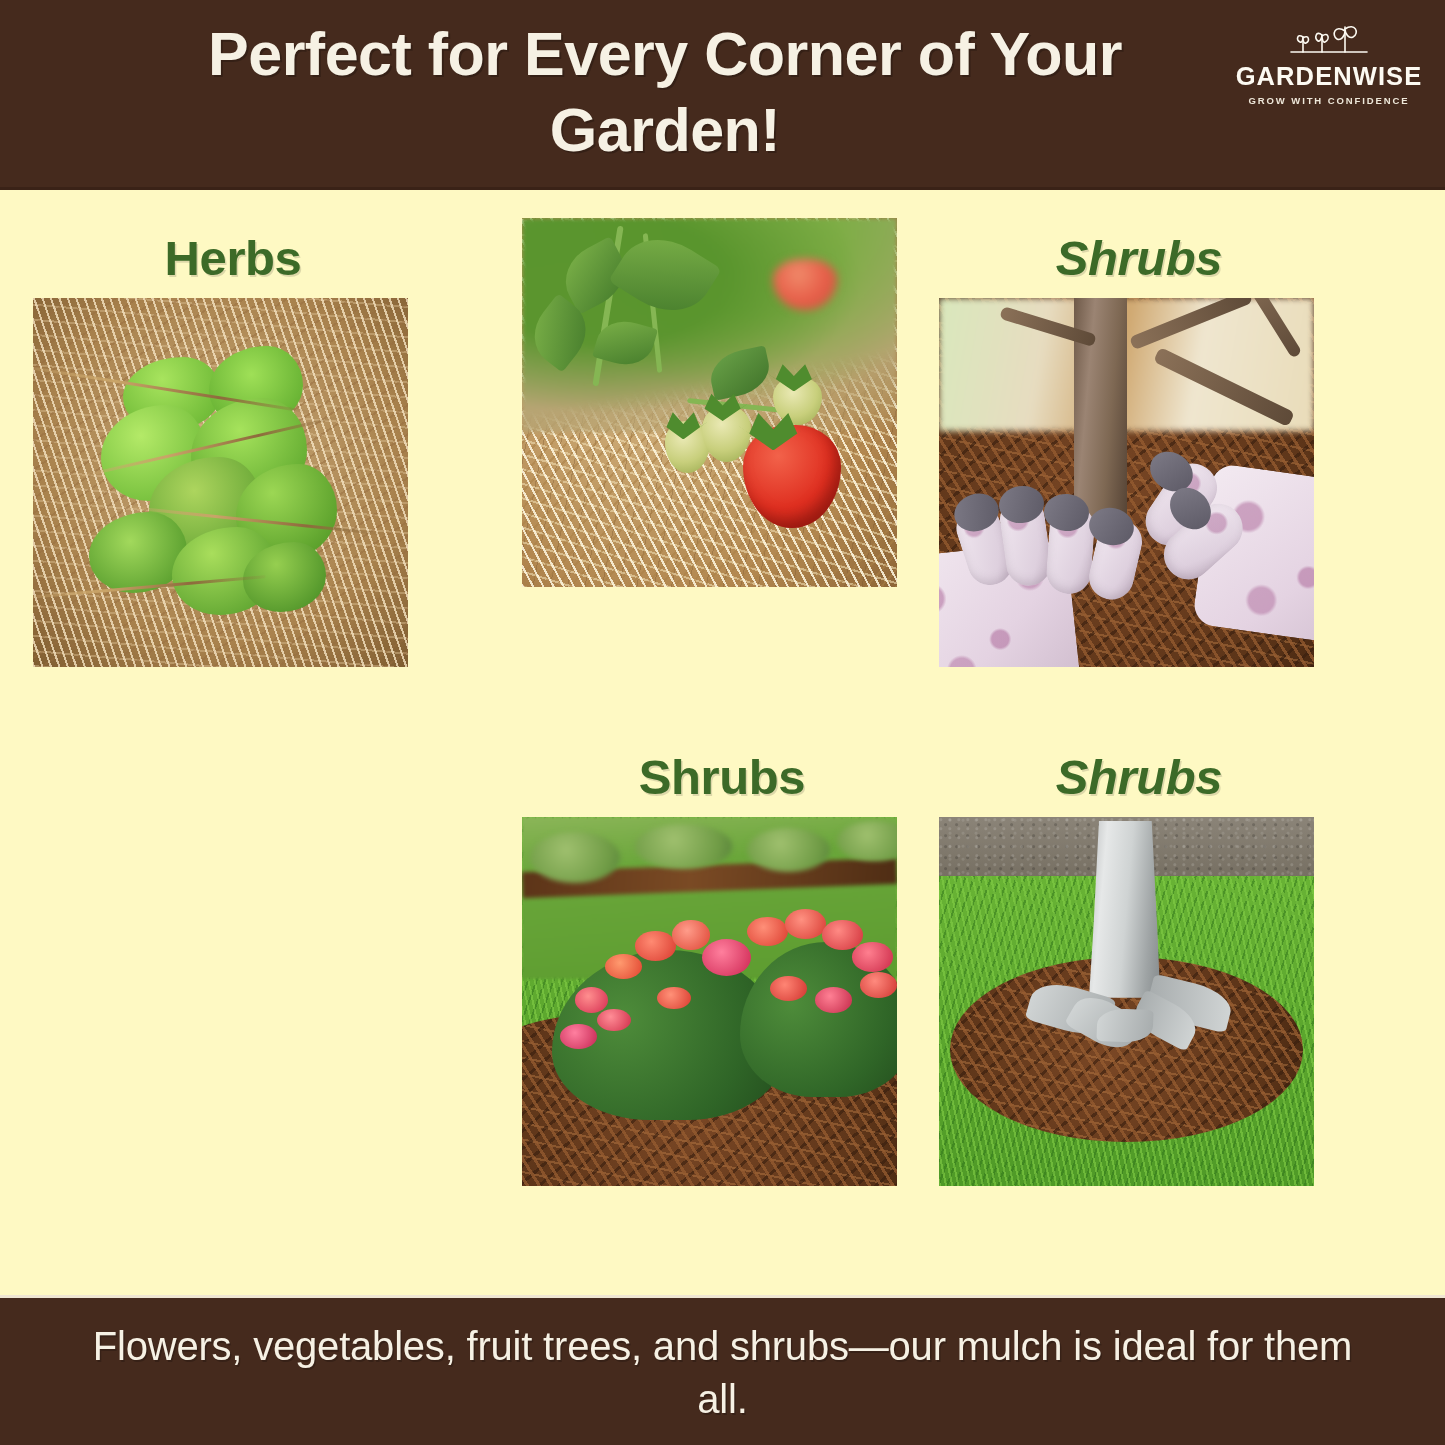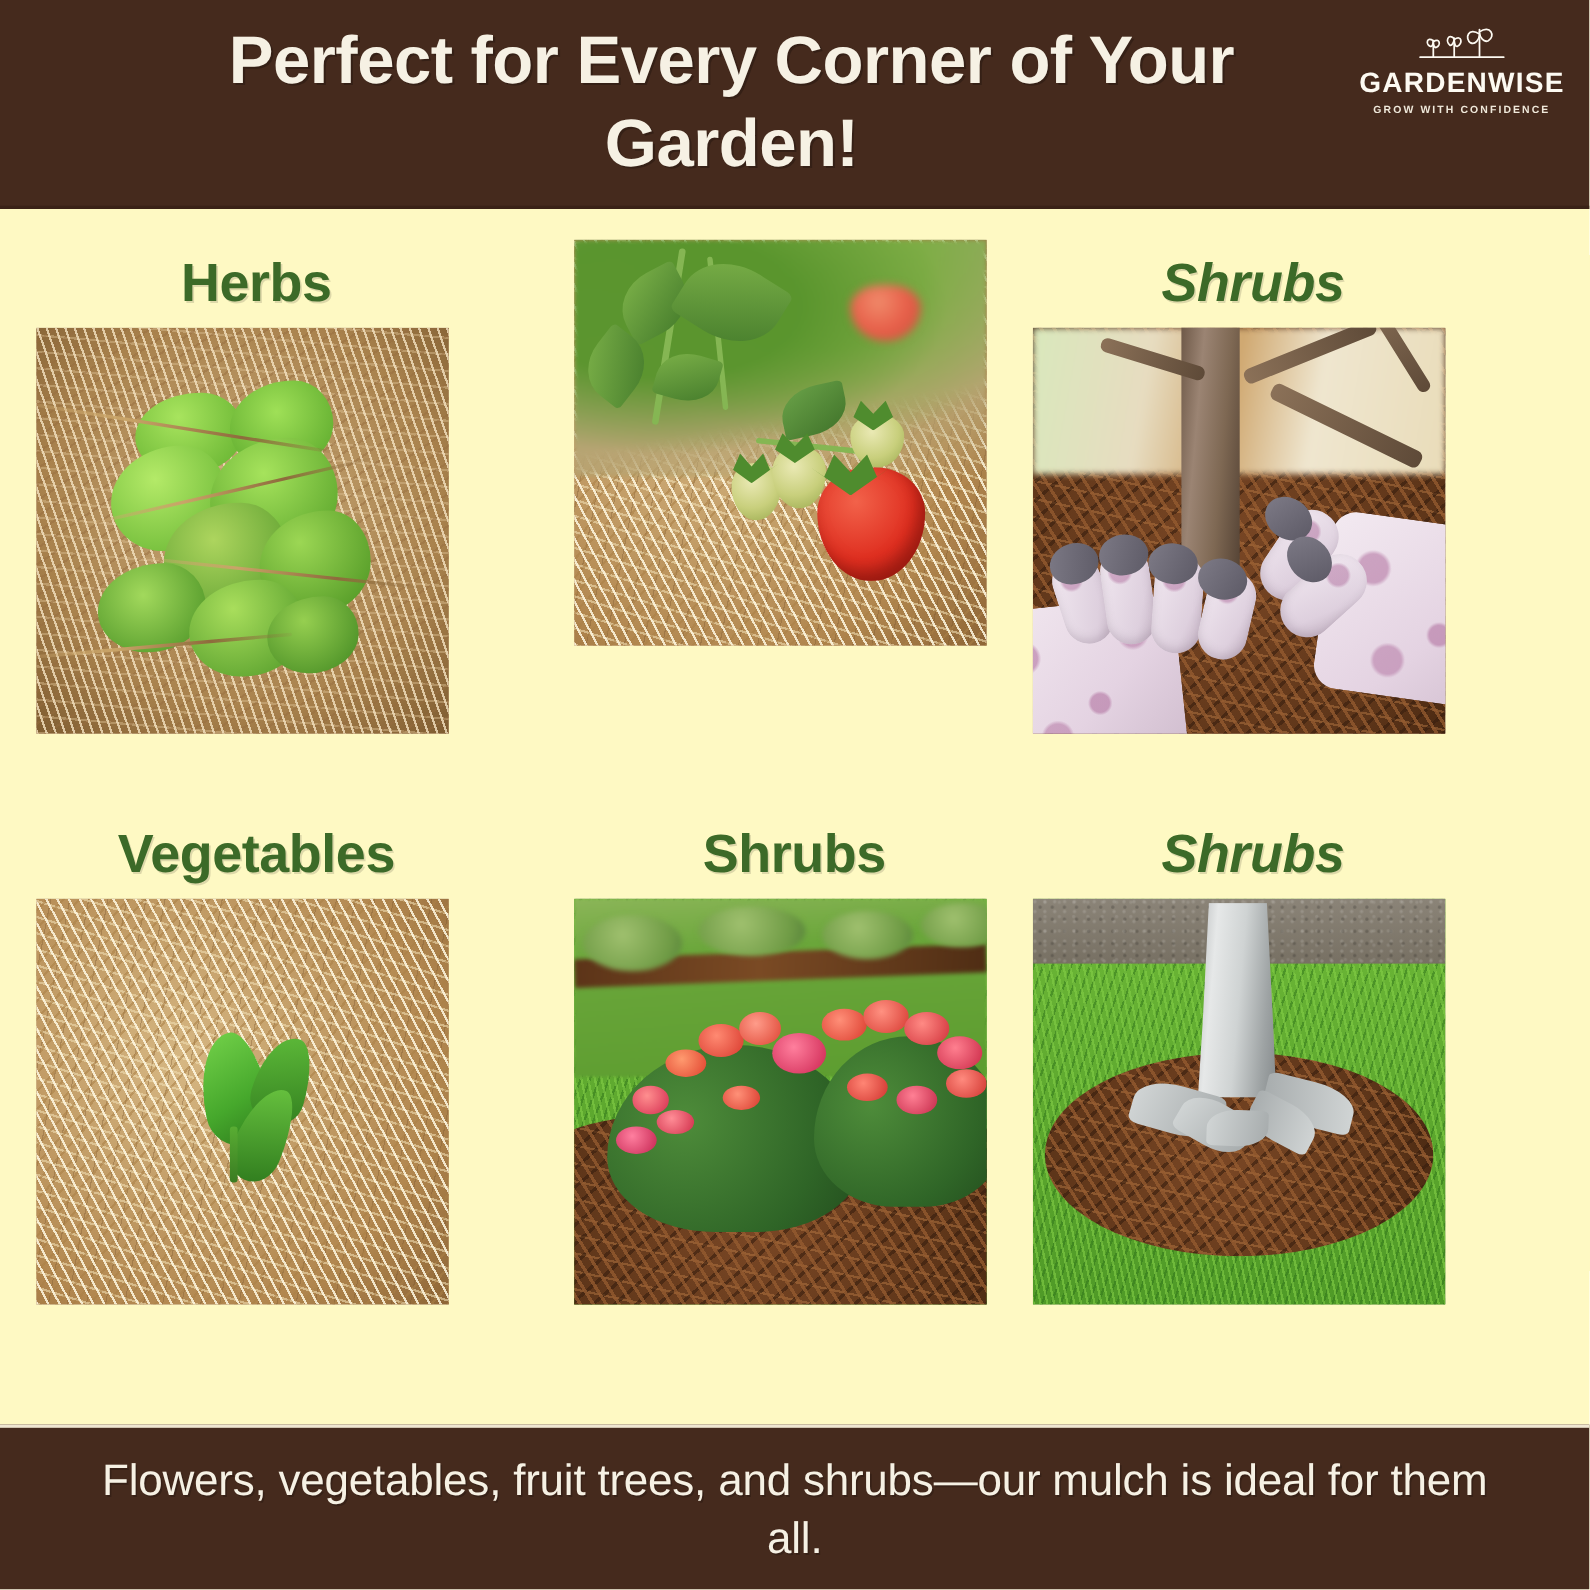--- a/index.html
+++ b/index.html
@@ -388,32 +388,20 @@
 
           <div class="p3-glove" style="left:70%;top:48%;width:50%;height:44%;transform:rotate(8deg);"></div>
           <div class="p3-finger" style="left:58%;top:44%;width:13%;height:24%;transform:rotate(34deg);"></div>
           <div class="p3-finger" style="left:64%;top:54%;width:13%;height:24%;transform:rotate(48deg);"></div>
           <div class="p3-tip" style="left:56%;top:42%;width:12%;height:10%;transform:rotate(34deg);"></div>
           <div class="p3-tip" style="left:61%;top:52%;width:12%;height:10%;transform:rotate(48deg);"></div>
         </div>
       </div>
     </div>
 
-    <div class="cell c0 r1">
-      <div class="cell-label">Vegetables</div>
-      <div class="photo">
-        <div class="layer straw"></div>
-        <div class="layer">
-          <div class="p4-leaf" style="left:40%;top:33%;width:16%;height:28%;transform:rotate(-12deg);"></div>
-          <div class="p4-leaf" style="left:53%;top:34%;width:13%;height:22%;transform:rotate(16deg);background:linear-gradient(160deg,#5fbc3a,#327e1f);"></div>
-          <div class="p4-leaf" style="left:49%;top:46%;width:12%;height:24%;transform:rotate(22deg);background:linear-gradient(160deg,#6ac540,#2e7a1d);"></div>
-          <div style="position:absolute;left:47%;top:56%;width:7px;height:14%;background:linear-gradient(180deg,#59ad33,#3a7c22);border-radius:3px;"></div>
-        </div>
-      </div>
-    </div>
 
     <div class="cell c1 r1">
       <div class="cell-label">Shrubs</div>
       <div class="photo">
         <div class="layer lawn"></div>
         <div class="p5-lawn-top"></div>
         <div class="p5-farbed"></div>
         <div class="p5-farshrub" style="left:2%;top:4%;width:24%;height:14%;"></div>
         <div class="p5-farshrub" style="left:30%;top:2%;width:26%;height:12%;"></div>
         <div class="p5-farshrub" style="left:60%;top:3%;width:22%;height:12%;"></div>

